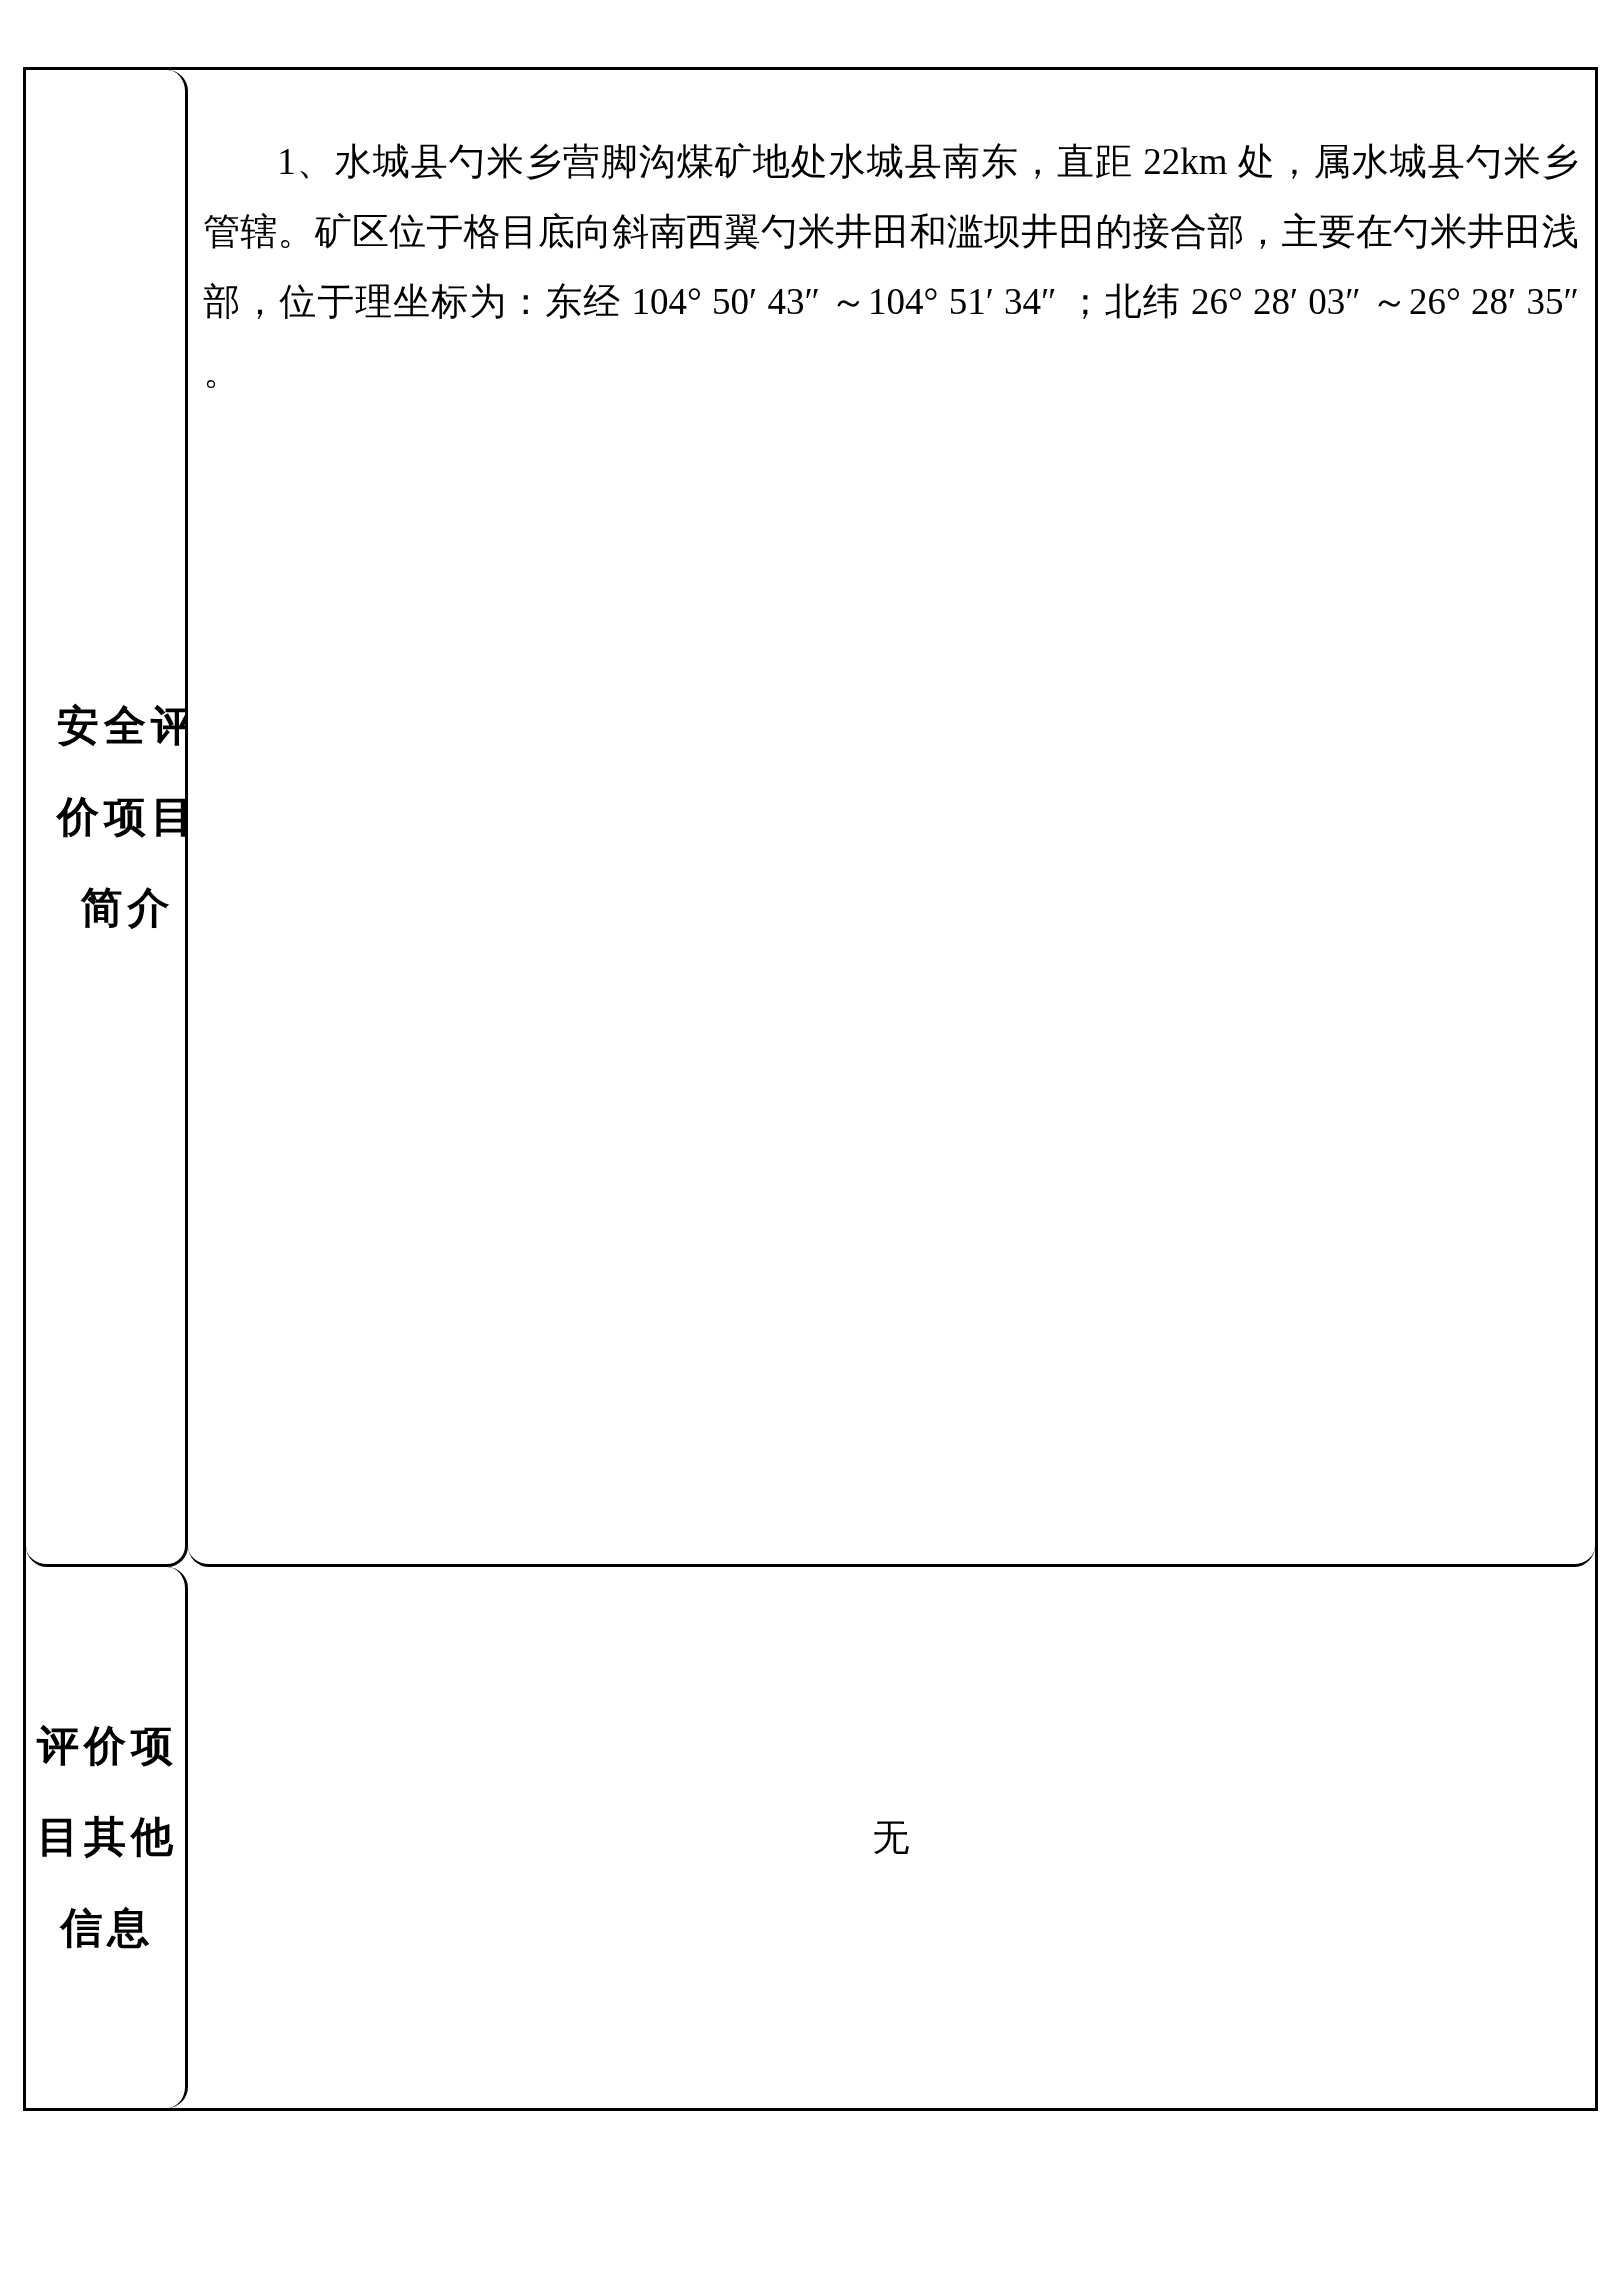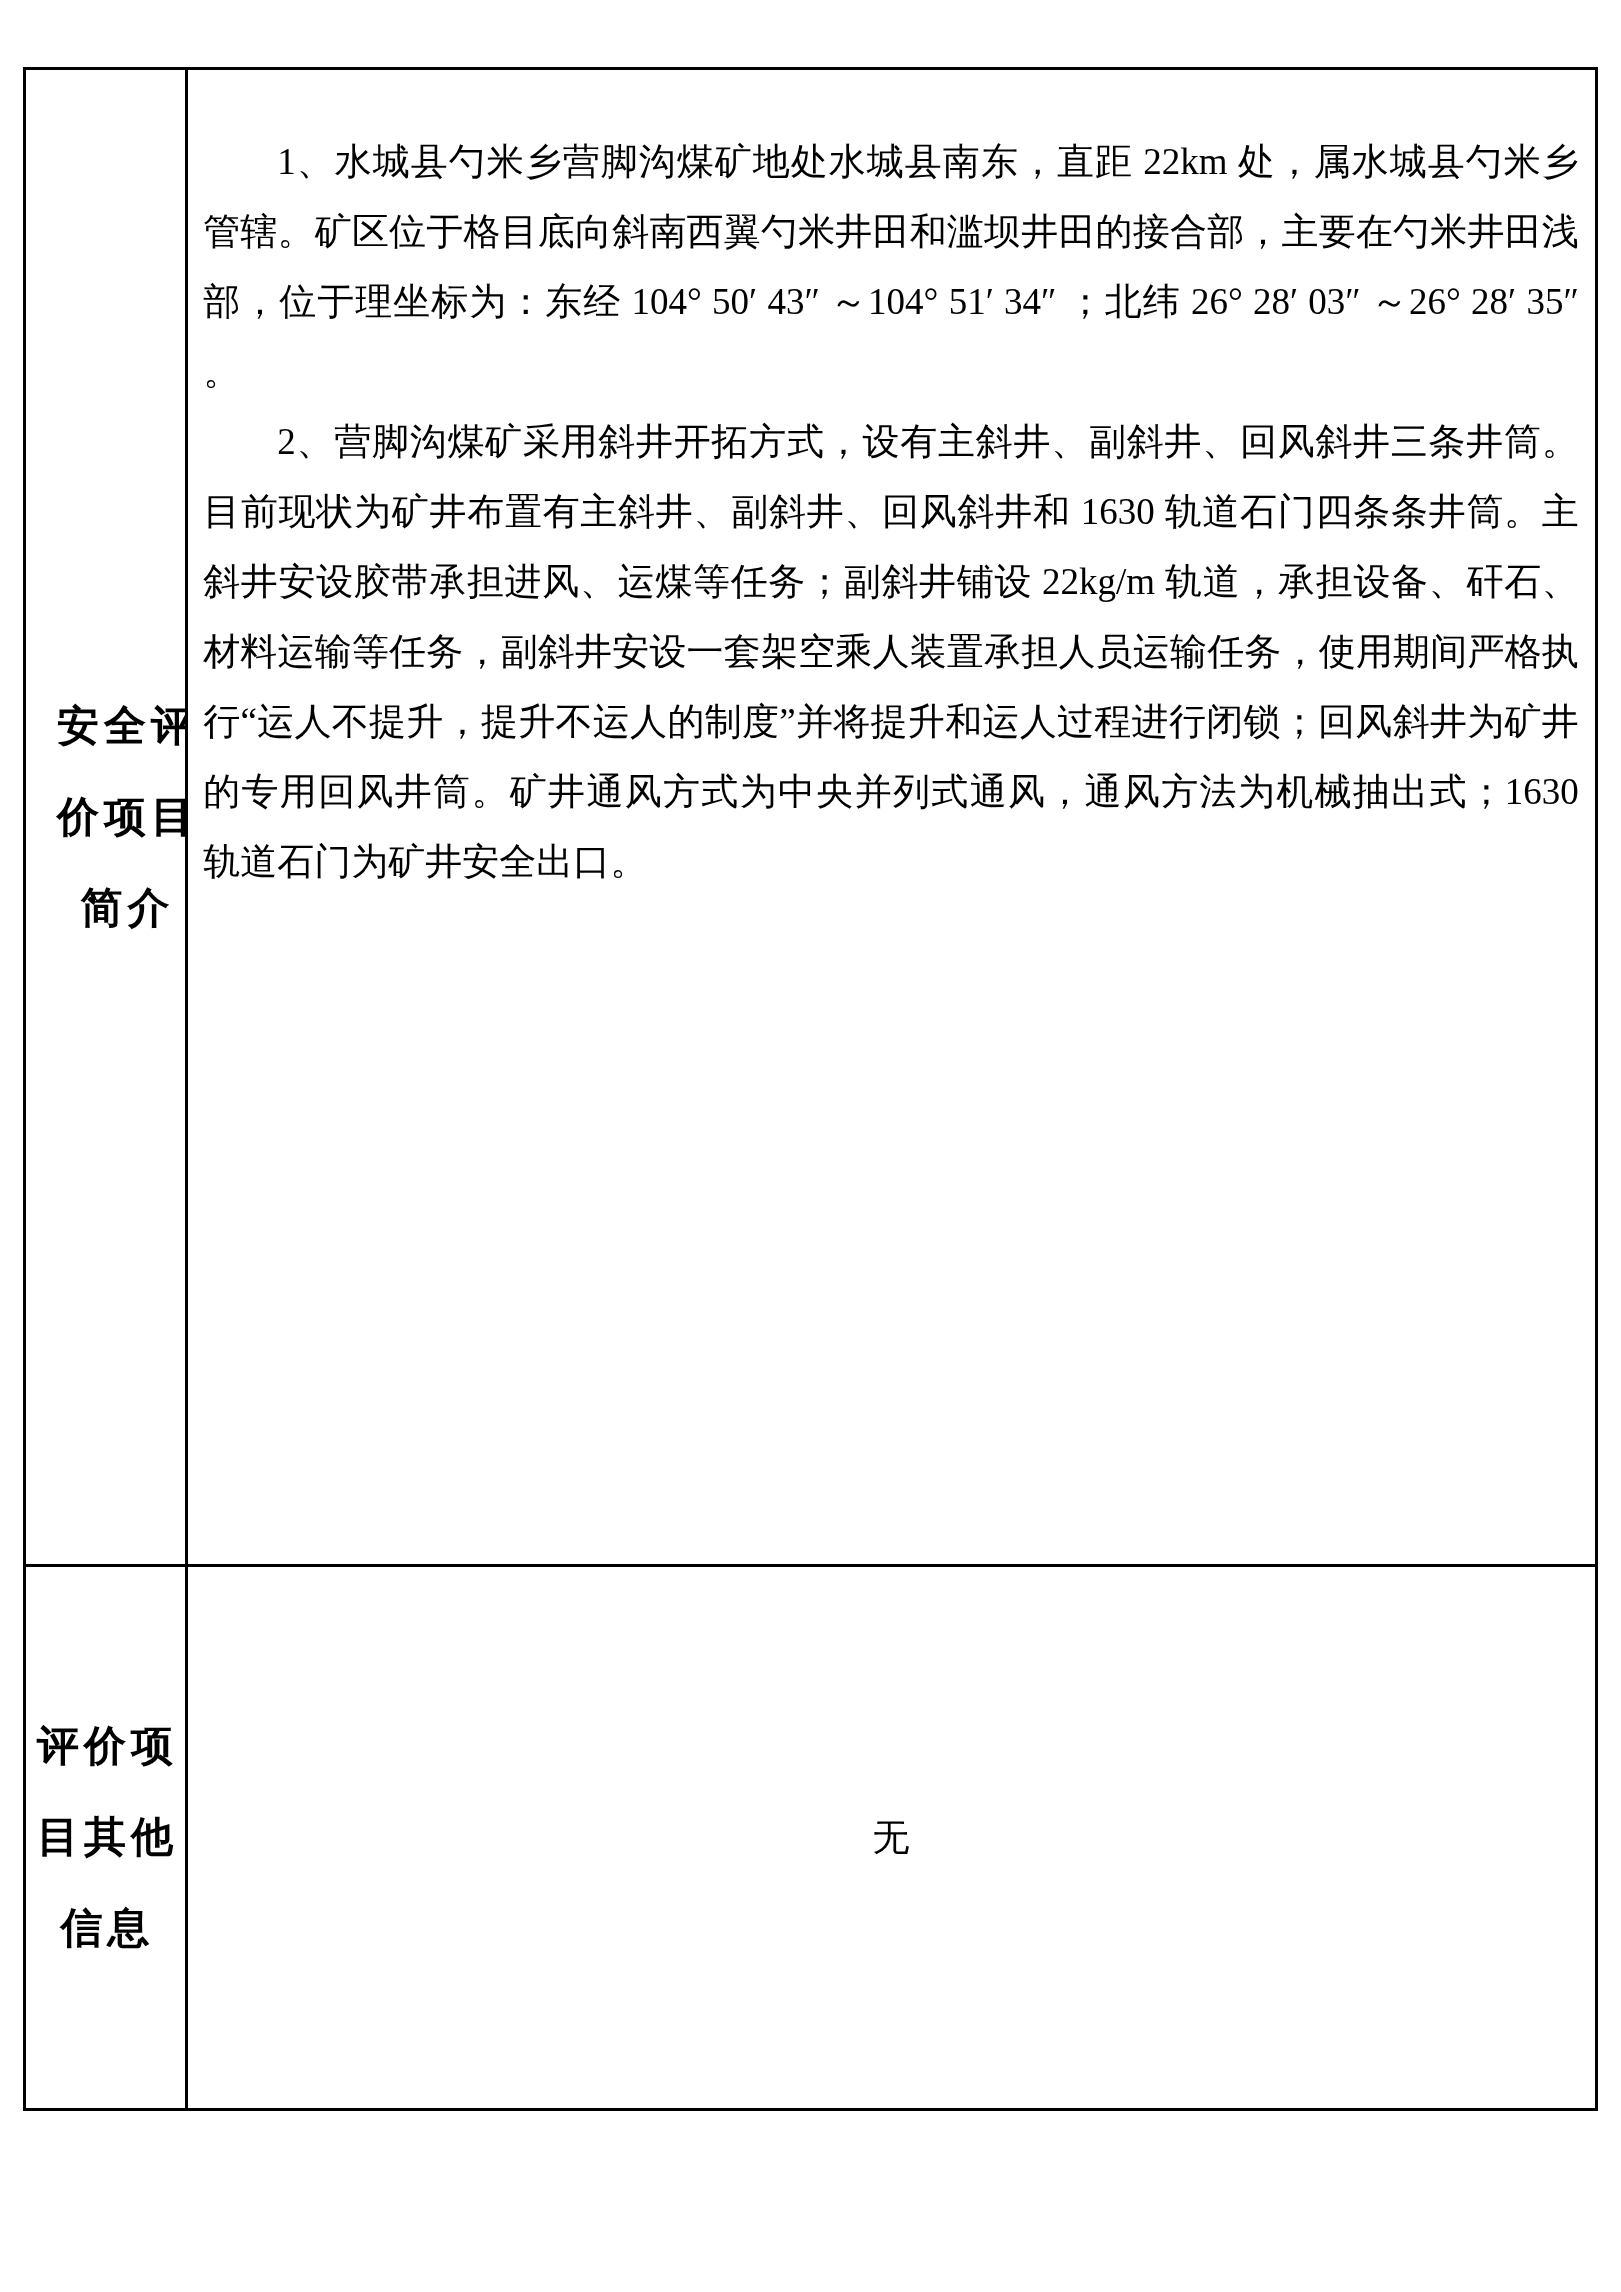--- a/index.html
+++ b/index.html
@@ -22,20 +22,21 @@
     height: 2044px;
     box-sizing: border-box;
     border: 3.9px solid #000000;
     display: grid;
     grid-template-columns: 162px 1fr;
     grid-template-rows: 1497px 1fr;
   }
   .cell {
     box-sizing: border-box;
     overflow: hidden;
+    border-radius: 21px;
   }
   .label-cell {
     border-right: 3.9px solid #000000;
     display: flex;
     flex-direction: column;
     align-items: center;
     justify-content: center;
     font-weight: bold;
     font-size: 42px;
     line-height: 91px;
@@ -70,21 +71,20 @@
 <div class="doc-table">
 
   <div class="cell label-cell row1">
     <span>安全评</span>
     <span>价项目</span>
     <span>简介</span>
   </div>
 
   <div class="cell content-cell row1">
     <p>1、水城县勺米乡营脚沟煤矿地处水城县南东，直距 22km 处，属水城县勺米乡管辖。矿区位于格目底向斜南西翼勺米井田和滥坝井田的接合部，主要在勺米井田浅部，位于理坐标为：东经 104° 50′ 43″ ～104° 51′ 34″ ；北纬 26° 28′ 03″ ～26° 28′ 35″ 。</p>
-    <p>2、营脚沟煤矿采用斜井开拓方式，设有主斜井、副斜井、回风斜井三条井筒。目前现状为矿井布置有主斜井、副斜井、回风斜井和 1630 轨道石门四条条井筒。主斜井安设胶带承担进风、运煤等任务；副斜井铺设 22kg/m 轨道，承担设备、矸石、材料运输等任务，副斜井安设一套架空乘人装置承担人员运输任务，使用期间严格执行“运人不提升，提升不运人的制度”并将提升和运人过程进行闭锁；回风斜井为矿井的专用回风井筒。矿井通风方式为中央并列式通风，通风方法为机械抽出式；1630 轨道石门为矿井安全出口。</p>
 
   </div>
 
   <div class="cell label-cell">
     <span>评价项</span>
     <span>目其他</span>
     <span>信息</span>
   </div>
 
   <div class="cell center-cell">

